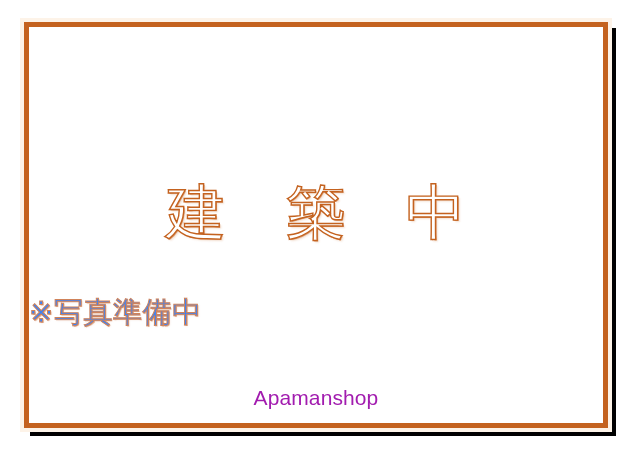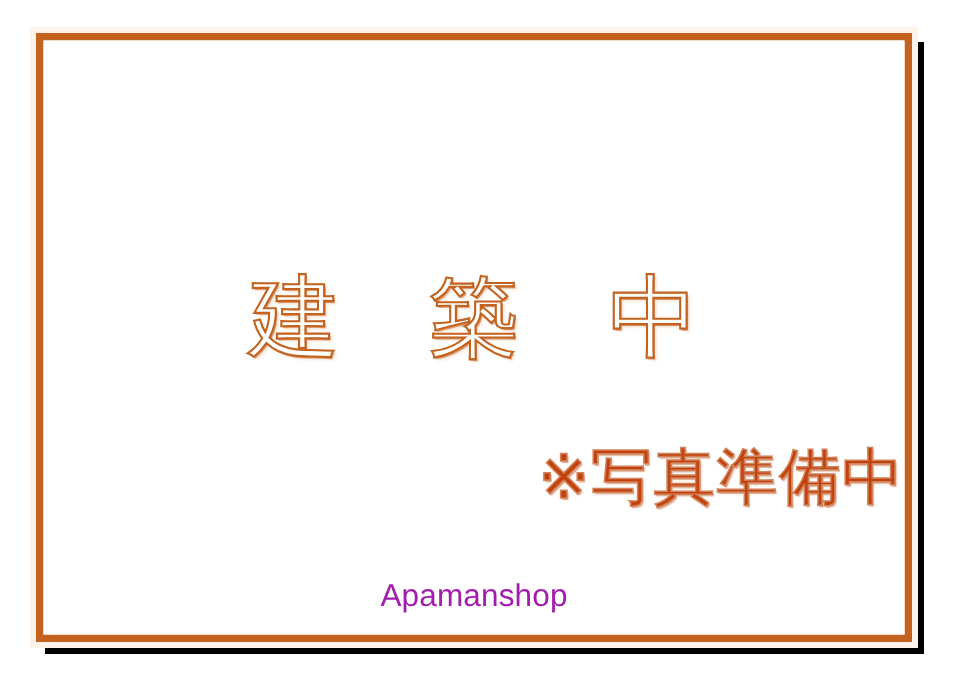--- a/index.html
+++ b/index.html
@@ -91,27 +91,27 @@
        0 -1px 0 rgba(255, 255, 255, 0.9),
        2px 2px 2px rgba(196, 98, 31, 0.20);
     white-space: nowrap;
   }
 
   .subline {
     position: absolute;
     left: 0;
     top: 271px;
     width: 574px;
-    text-align: right;
+    text-align: left;
     font-family: "DejaVu Sans", "Liberation Sans", sans-serif;
-    font-size: 41px;
+    font-size: 29px;
     line-height: 1;
     font-weight: 400;
     letter-spacing: 0.02em;
-    color: #c2410c;
+    color: #3b82f6;
     -webkit-text-stroke: 1px #d0835a;
     text-shadow:
        1px 1px 0 rgba(208, 131, 90, 0.55),
       -1px 0 0 rgba(255, 255, 255, 0.9),
        0 -1px 0 rgba(255, 255, 255, 0.9),
        1px 1px 2px rgba(208, 131, 90, 0.25);
     white-space: nowrap;
   }
 
   .brand {

